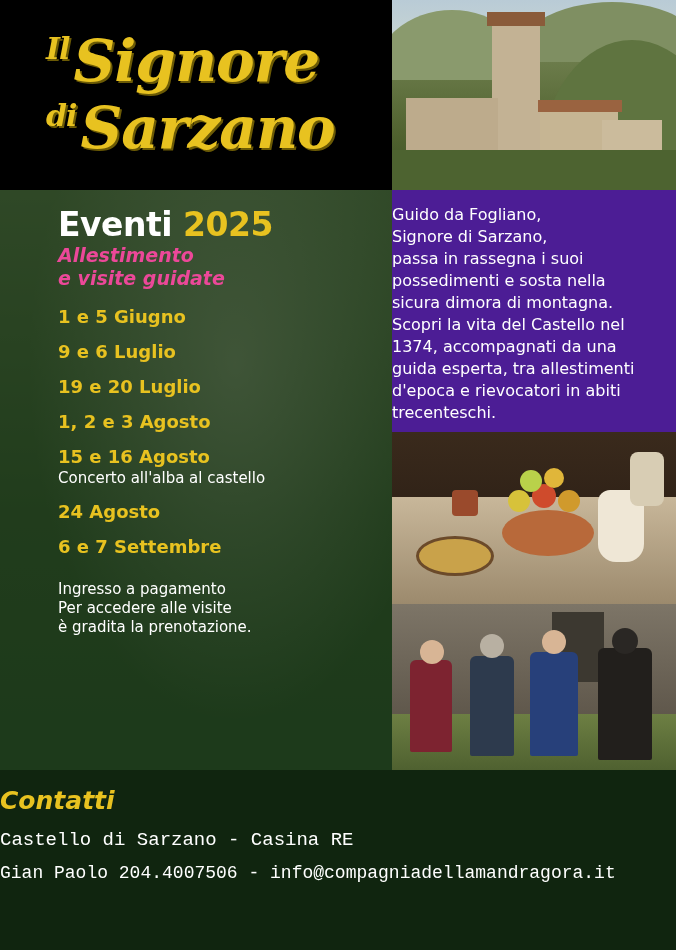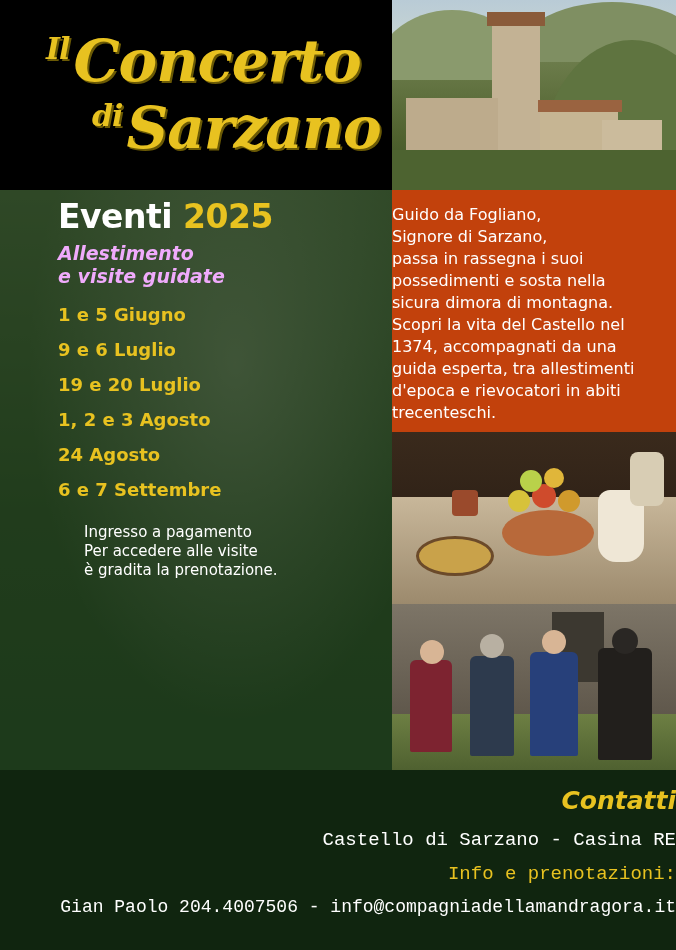--- a/index.html
+++ b/index.html
@@ -54,21 +54,20 @@
   }
   .logo-line2 {
     font-family: "DejaVu Serif", serif;
     font-size: 58px;
     font-weight: bold;
     font-style: italic;
     letter-spacing: -1px;
     line-height: 60px;
     margin-top: -6px;
     text-shadow: 2px 2px 0 #6b5a05;
-    margin-left: 46px;
   }
   .logo-line2 .small {
     font-size: 30px;
     vertical-align: 22px;
     margin-right: 4px;
   }
 
   
   .photo-top {
     position: absolute;
@@ -88,41 +87,41 @@
     background: #1d3a1b;
     overflow: hidden;
   }
   .left-col .bg-wash {
     position: absolute;
     inset: 0;
     opacity: 0.33;
   }
   .left-inner {
     position: relative;
-    padding: 8px 22px 0 58px;
+    padding: 16px 22px 0 58px;
   }
   .events-title {
     font-family: "DejaVu Sans", sans-serif;
     font-size: 33px;
     font-weight: bold;
     color: #ffffff;
     line-height: 38px;
     letter-spacing: -0.5px;
   }
   .events-title .year {
     color: #e8c220;
   }
   .subtitle {
     font-family: "DejaVu Sans", sans-serif;
     font-size: 19px;
     font-weight: bold;
     font-style: italic;
-    color: #f0abfc;
+    color: #ec4899;
     line-height: 23px;
-    margin-top: 6px;
+    margin-top: 0;
   }
   .events-list {
     margin-top: 16px;
   }
   .event {
     margin-bottom: 13px;
   }
   .event-date {
     font-family: "DejaVu Sans", sans-serif;
     font-size: 18px;
@@ -136,30 +135,29 @@
     color: #ffffff;
     line-height: 19px;
     margin-top: 1px;
   }
   .notes {
     margin-top: 22px;
     font-family: "DejaVu Sans", sans-serif;
     font-size: 15px;
     color: #ffffff;
     line-height: 19px;
-    margin-left: 26px;
   }
 
   
   .right-col {
     position: absolute;
     top: 190px; left: 392px;
     width: 284px;
     height: 580px;
-    background: #c2410c;
+    background: #4c1d95;
   }
   .intro-text {
     position: absolute;
     top: 14px; left: 0px;
     width: 276px;
     padding: 0 8px 0 0;
     font-family: "DejaVu Sans", sans-serif;
     font-size: 16px;
     line-height: 22px;
     color: #ffffff;
@@ -181,21 +179,21 @@
     background: #4a5a3a;
   }
 
   
   .footer {
     position: absolute;
     top: 770px; left: 0;
     width: 676px;
     height: 180px;
     background: #10250f;
-    text-align: right;
+    text-align: left;
   }
   .contatti {
     font-family: "DejaVu Sans", sans-serif;
     font-size: 25px;
     font-weight: bold;
     font-style: italic;
     color: #e8c220;
     margin-top: 16px;
   }
   .footer-line {
@@ -269,21 +267,21 @@
   }
 </style>
 </head>
 <body>
 
 <div class="poster">
 
   <div class="header">
     <div class="logo-block">
       <div class="logo-line1">
-        <span class="small">Il</span><span>Concerto</span>
+        <span class="small">Il</span><span>Signore</span>
       </div>
       <div class="logo-line2">
         <span class="small">di</span><span>Sarzano</span>
       </div>
     </div>
 
     <div class="photo-top">
       <div class="sky"></div>
       <div class="hills"></div>
       <div class="hill-blob" style="left:-20px; top:10px; width:160px; height:70px; background:#8a9a6d;"></div>
@@ -317,20 +315,24 @@
           <div class="event-date">1 e 5 Giugno</div>
         </div>
         <div class="event">
           <div class="event-date">9 e 6 Luglio</div>
         </div>
         <div class="event">
           <div class="event-date">19 e 20 Luglio</div>
         </div>
         <div class="event">
           <div class="event-date">1, 2 e 3 Agosto</div>
+        </div>
+        <div class="event">
+          <div class="event-date">15 e 16 Agosto</div>
+          <div class="event-desc" style="white-space:pre-line">Concerto all'alba al castello</div>
         </div>
         <div class="event">
           <div class="event-date">24 Agosto</div>
         </div>
         <div class="event">
           <div class="event-date">6 e 7 Settembre</div>
         </div>
       </div>
 
       <div class="notes" style="white-space:pre-line">Ingresso a pagamento
@@ -377,17 +379,16 @@
       <div class="figure" style="left:138px; top:48px; width:48px; height:104px; background:#27407a;"></div>
       <div class="fig-head" style="left:150px; top:26px; width:24px; height:24px;"></div>
       <div class="figure" style="left:206px; top:44px; width:54px; height:112px; background:#221f1c;"></div>
       <div class="fig-head" style="left:220px; top:24px; width:26px; height:26px; background:#2a2724;"></div>
     </div>
   </div>
 
   <div class="footer">
     <div class="contatti">Contatti</div>
     <div class="footer-line">Castello di Sarzano - Casina RE</div>
-    <div class="footer-line accent">Info e prenotazioni:</div>
     <div class="footer-line last">Gian Paolo 204.4007506 - info@compagniadellamandragora.it</div>
   </div>
 
 </div>
 
 </body></html>

